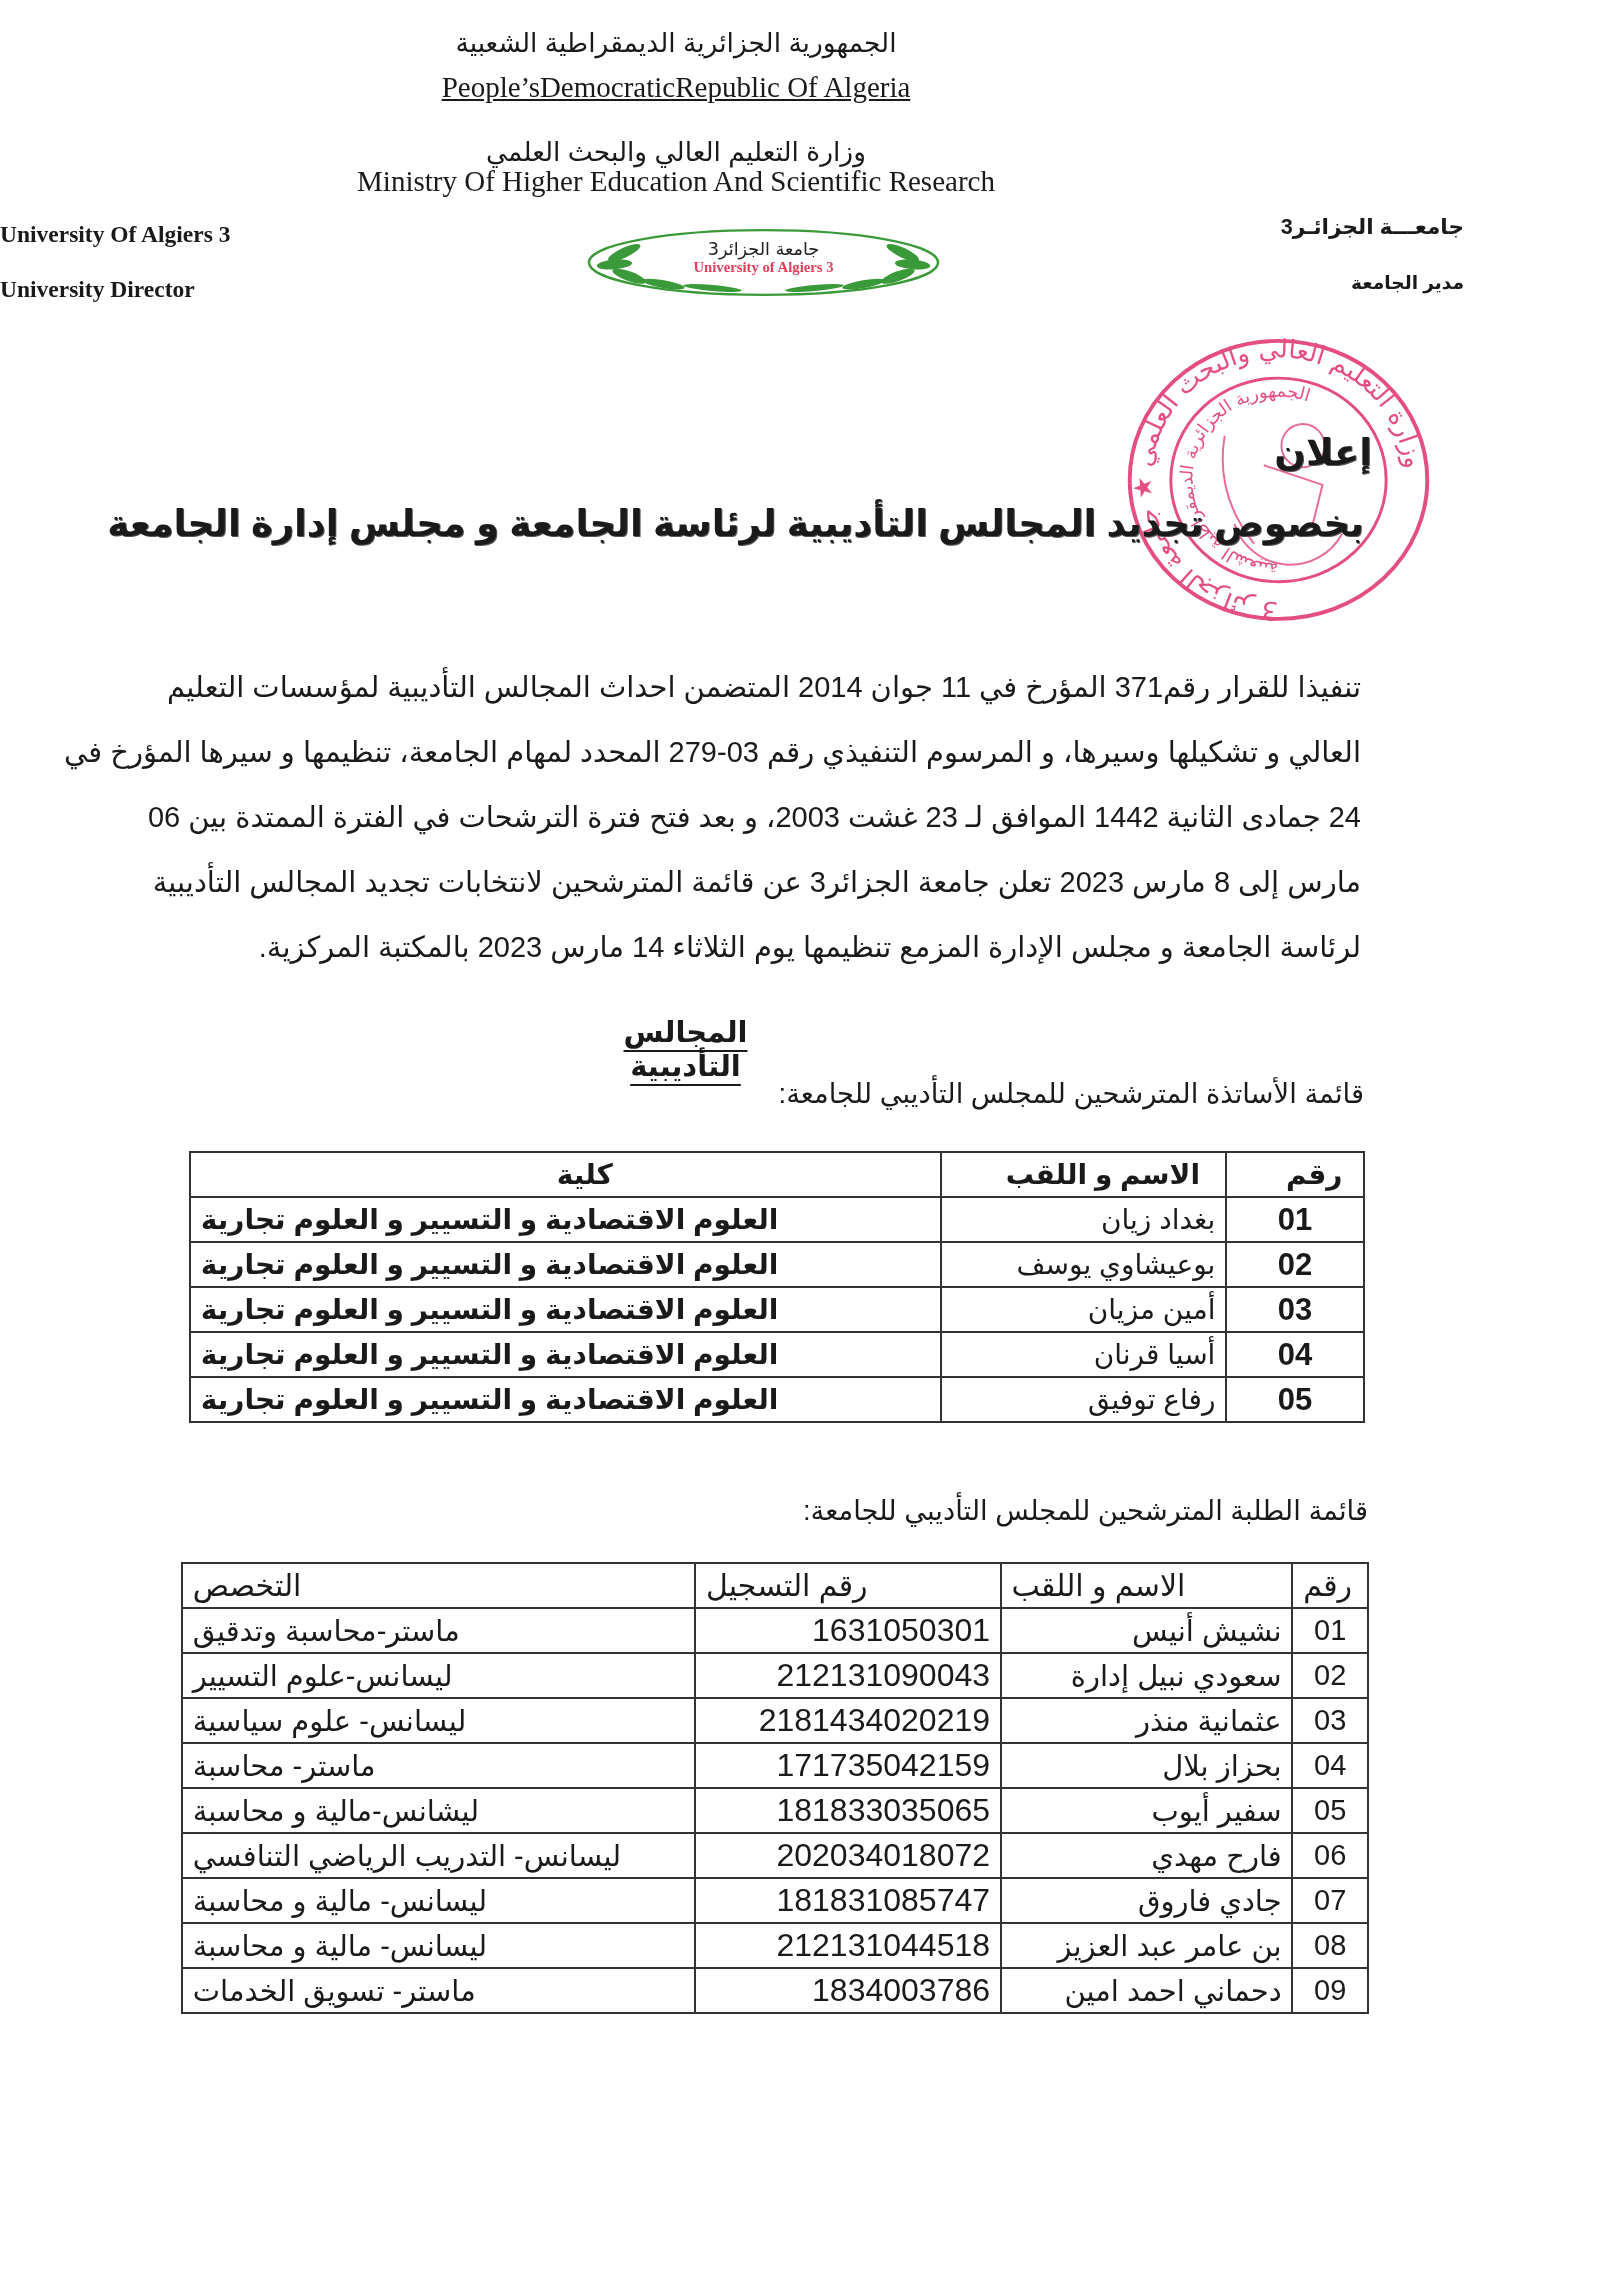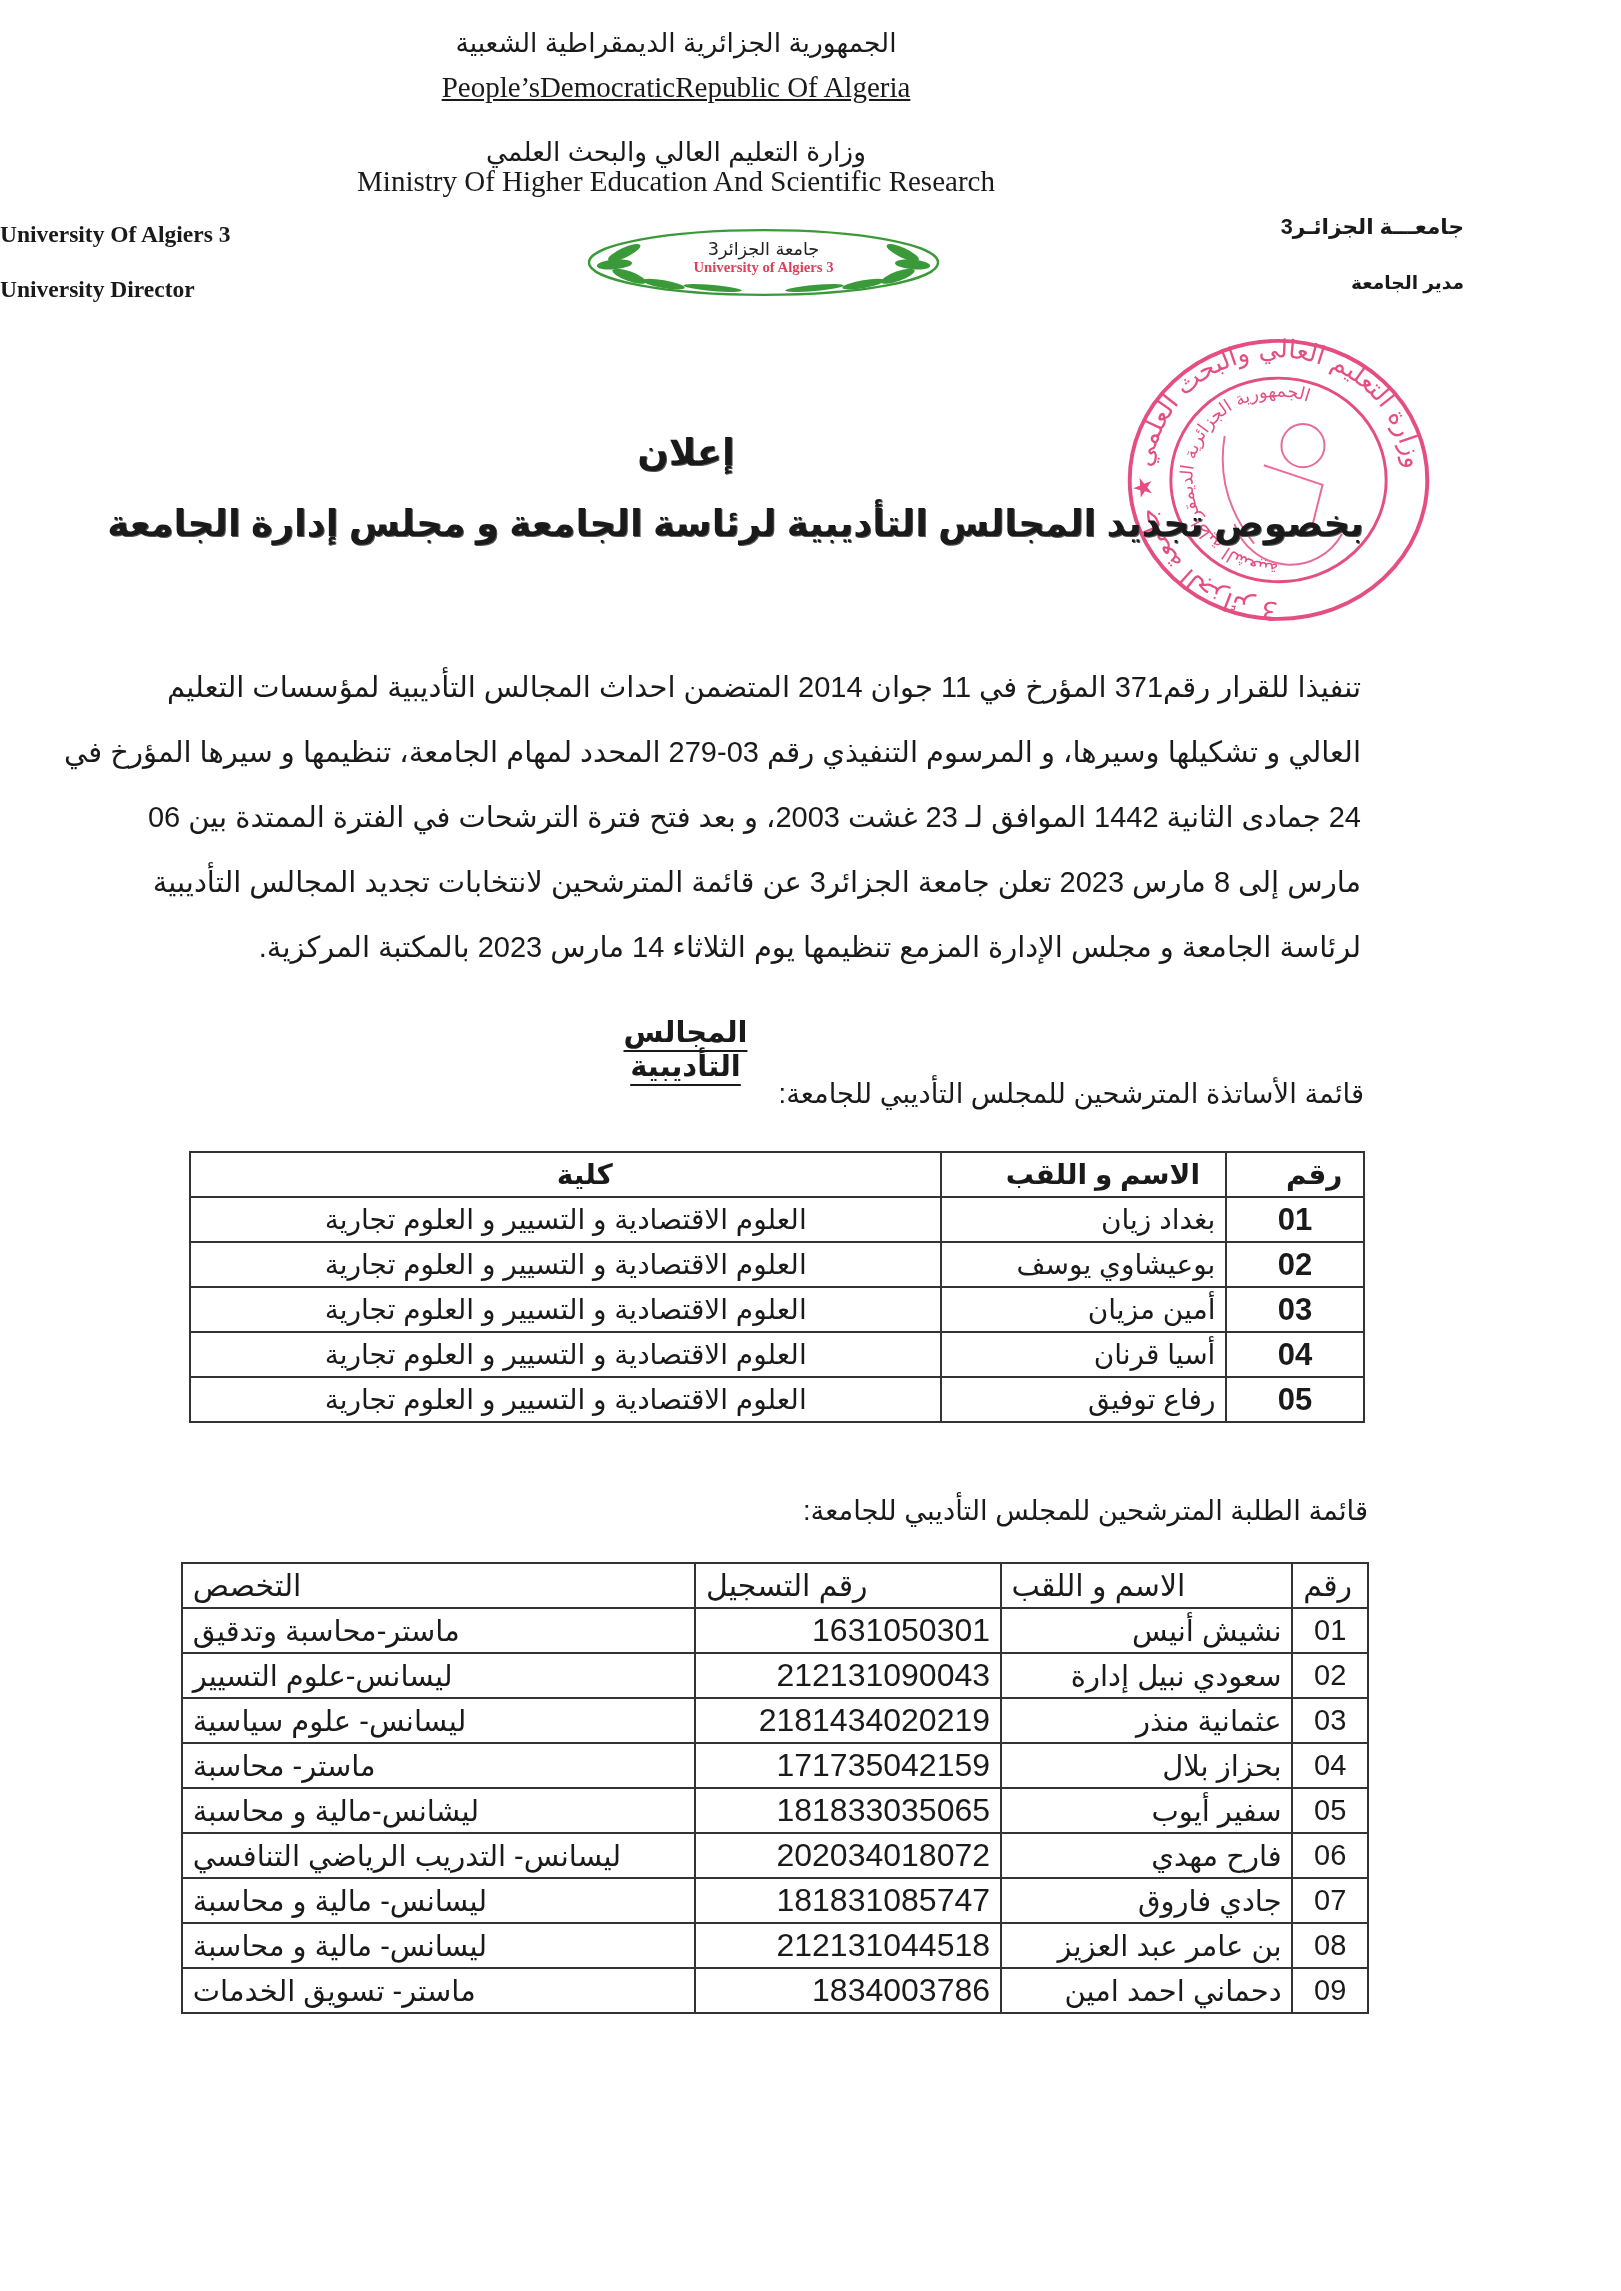--- a/index.html
+++ b/index.html
@@ -19,37 +19,37 @@
     #hdr-en-ministry { top: 165px; font-size: 29px; }
 
     #uni-en { left: 0; top: 221px; font-size: 23.5px; font-weight: bold; }
     #dir-en { left: 0; top: 276px; font-size: 23.5px; font-weight: bold; }
     #uni-ar { right: 157px; top: 214px; font-size: 21.6px; font-weight: bold; direction: rtl; }
     #dir-ar { right: 157px; top: 272px; font-size: 18.6px; font-weight: bold; direction: rtl; }
 
     #logo { left: 585px; top: 227px; width: 357px; height: 71px; }
     #stamp { left: 1117px; top: 328px; width: 323px; height: 294px; opacity: 0.85; }
 
-    #title { top: 431px; left: 0; width: 1372px; text-align: center; font-size: 37px; font-weight: bold; direction: rtl; text-shadow: 1px 1px 0 #555; }
+    #title { top: 431px; left: 0; width: 1372px; text-align: right; font-size: 37px; font-weight: bold; direction: rtl; text-shadow: 1px 1px 0 #555; }
     #subtitle { top: 502px; right: 257px; font-size: 37px; font-weight: bold; direction: rtl; text-shadow: 1px 1px 0 #555; white-space: nowrap; }
 
     #intro { top: 655px; right: 260px; width: 1470px; direction: rtl; font-size: 29px; line-height: 65px; text-align: justify; }
     #intro .ln { display: block; white-space: nowrap; text-align: right; }
 
     #section-title { top: 1015px; left: 568px; width: 235px; text-align: center; font-size: 29px; font-weight: bold; text-decoration: underline; text-underline-offset: 7.8px; direction: rtl; }
     #teachers-caption { top: 1078px; right: 257px; font-size: 27.4px; direction: rtl; }
     #students-caption { top: 1495px; right: 253px; font-size: 27.4px; direction: rtl; }
 
     table { border-collapse: collapse; direction: rtl; position: absolute; }
     td, th { border: 2px solid #333; padding: 0 9.8px; height: 43px; font-weight: normal; white-space: nowrap; }
     #teachers-table { left: 189px; top: 1151px; width: 1176px; font-size: 28px; }
     #teachers-table th { font-weight: bold; padding-left: 48px; }
     #teachers-table td.num { font-weight: bold; text-align: center; width: 78px; font-size: 31px; }
     #teachers-table td.name { text-align: right; width: 225px; }
-    #teachers-table td.fac { text-align: center; font-weight: normal; }
+    #teachers-table td.fac { text-align: left; font-weight: bold; }
     #teachers-table th.c-num { width: 78px; }
     #teachers-table th.c-name { width: 225px; }
 
     #students-table { left: 181px; top: 1562px; width: 1188px; font-size: 29px; }
     #students-table th { text-align: left; font-size: 30px; margin-top: 36px; }
     #students-table td.num { text-align: center; width: 54px; }
     #students-table td.name { text-align: right; width: 270px; }
     #students-table td.reg { text-align: right; width: 284px; font-size: 32px; }
     #students-table td.spec { text-align: left; }
   </style>

